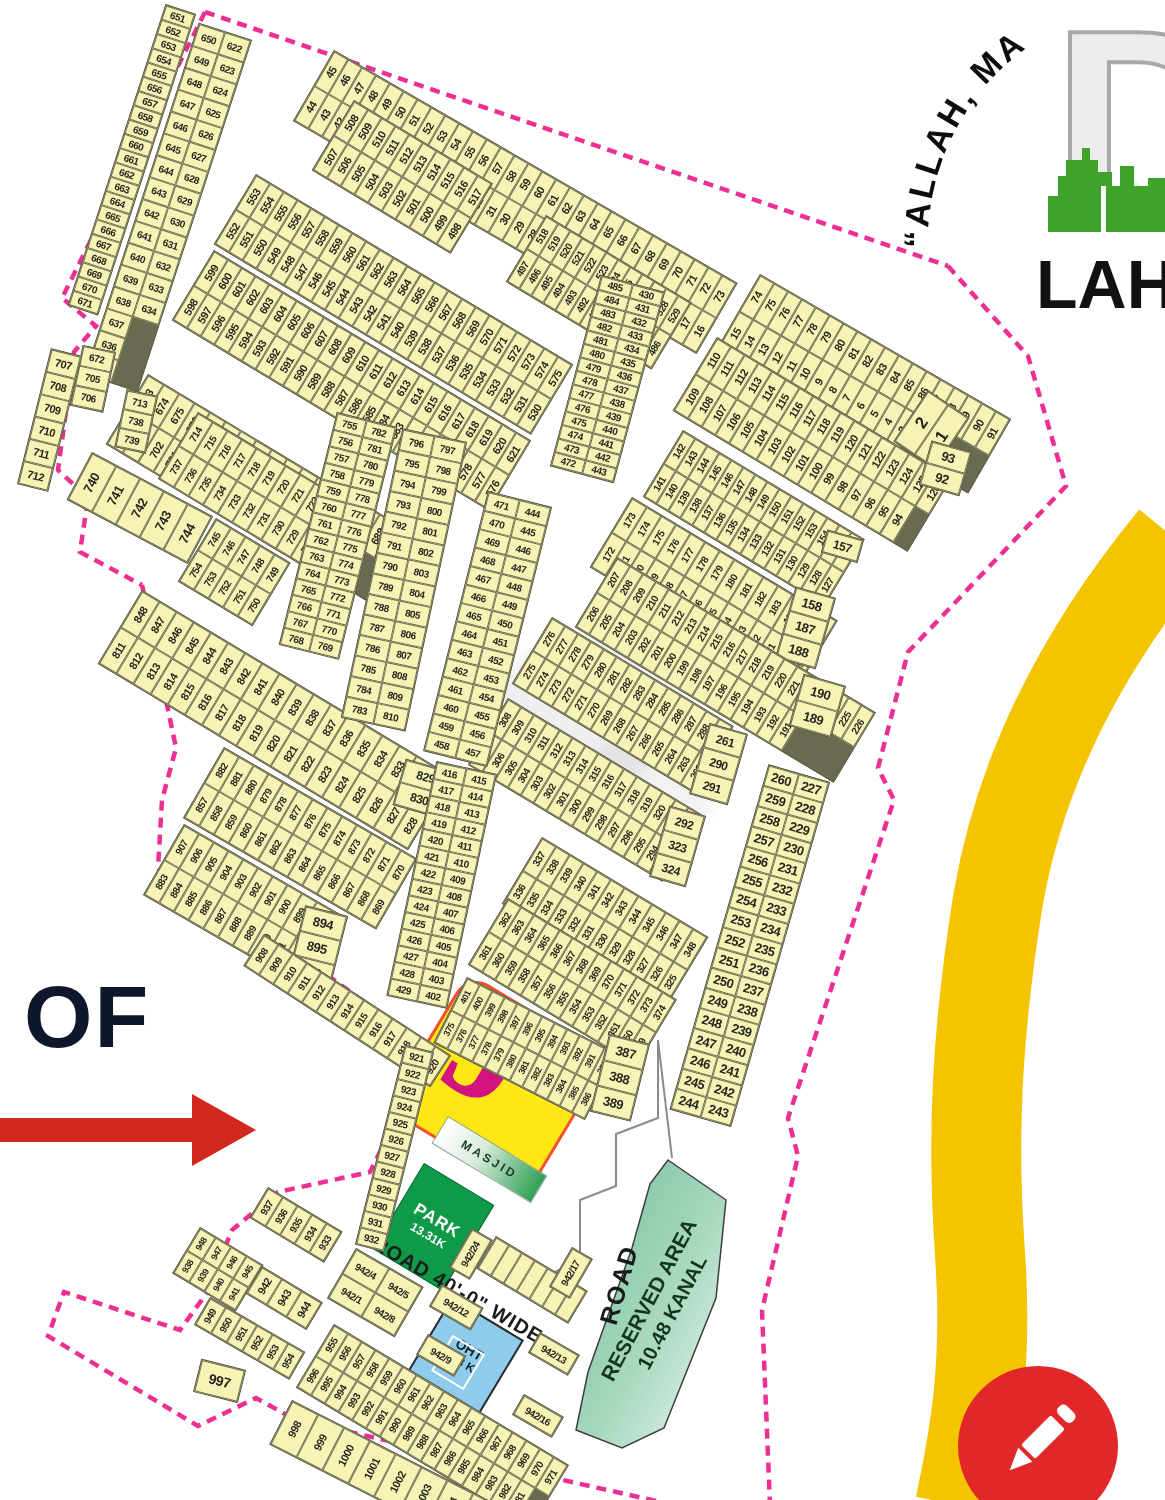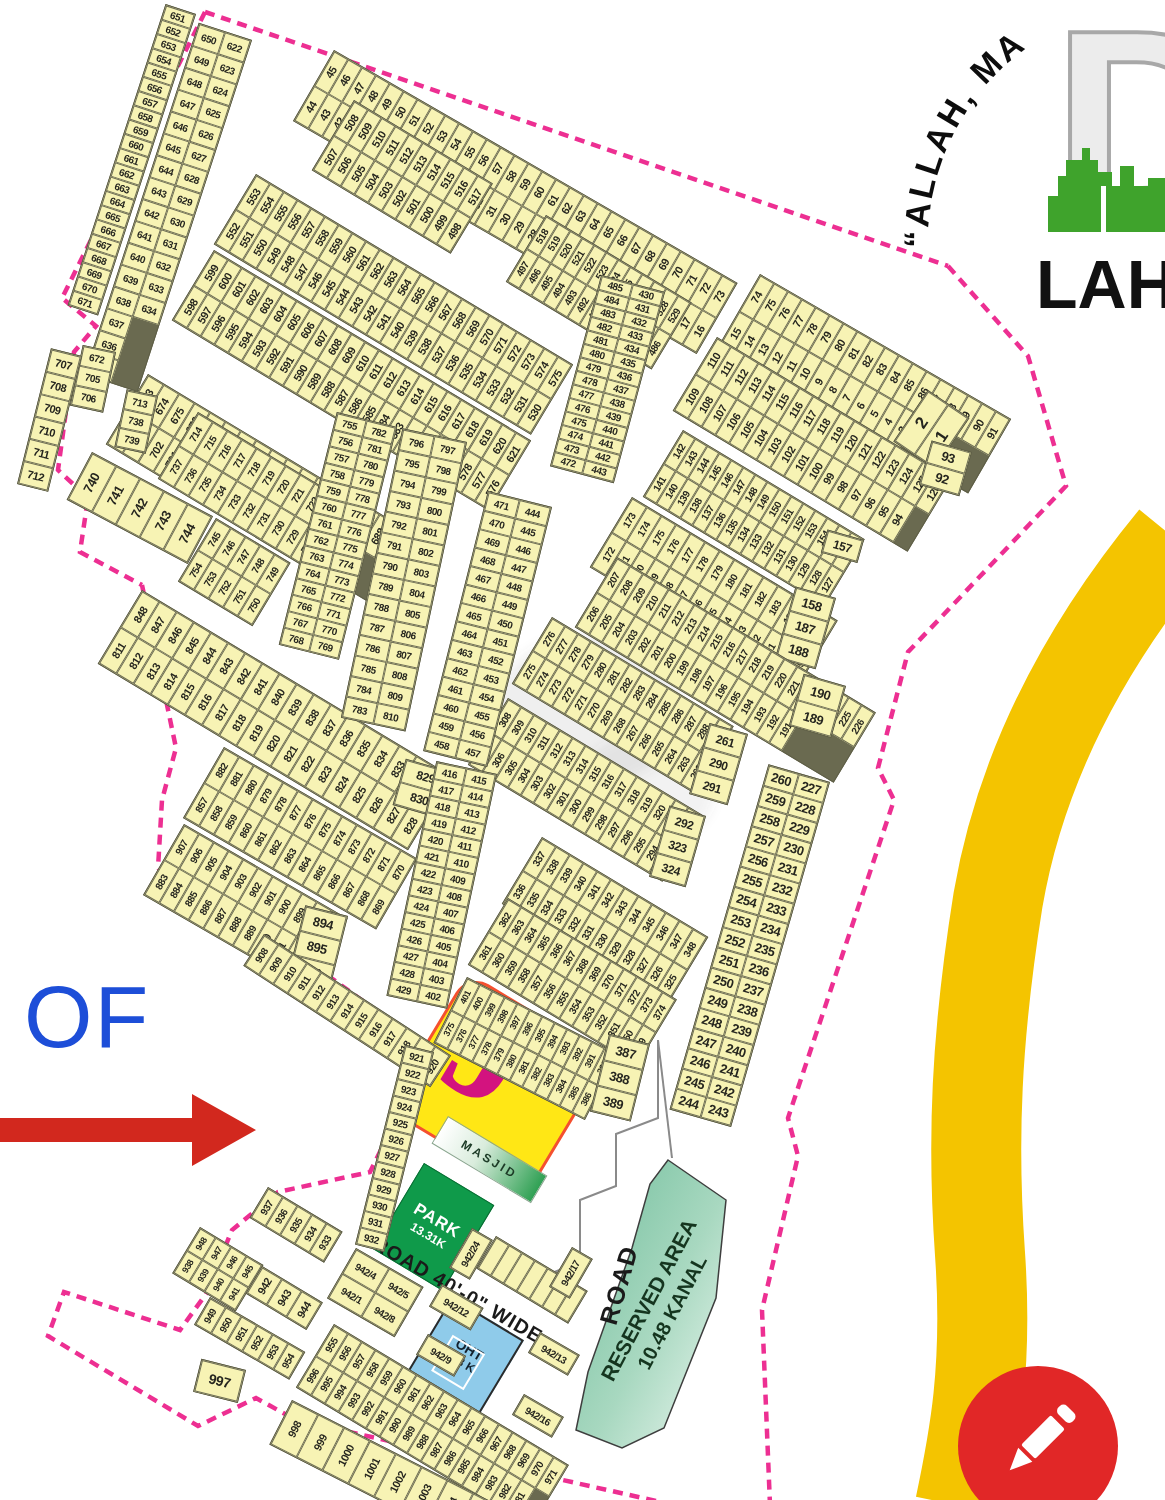--- a/index.html
+++ b/index.html
@@ -32,21 +32,21 @@
   .oht{left:452px;top:1297px;width:80px;height:82px;transform:rotate(31deg);
        background:#8FCBEA;border:2px solid #2b2b2b;display:flex;flex-direction:column;
        align-items:center;justify-content:center;color:#14222e;}
   .oht .inner{position:absolute;left:18px;top:30px;width:34px;height:38px;border:2px solid #ffffff;}
   .oht .l1{font-size:14px;font-weight:900;}
   .oht .l2{font-size:12px;font-weight:800;}
   .road40{left:380px;top:1232px;transform:rotate(30deg);font-size:20px;font-weight:900;
           color:#1a1a1a;letter-spacing:1px;white-space:nowrap;}
   .roadlbl{left:594px;top:1320px;transform:rotate(-74deg);font-size:25px;font-weight:900;
           color:#1a1a1a;letter-spacing:2px;}
-  .oflbl{left:24px;top:966px;font-size:88px;font-weight:400;color:#1d4ed8;letter-spacing:2px;z-index:2;position:absolute;}
+  .oflbl{left:24px;top:966px;font-size:88px;font-weight:700;color:#0f172a;letter-spacing:2px;z-index:2;position:absolute;}
 </style>
 </head>
 <body>
 
 <svg id="bgsvg" width="1165" height="1500" viewBox="0 0 1165 1500">
   <defs>
     <linearGradient id="tealGrad" x1="0" y1="0" x2="1" y2="1">
       <stop offset="0" stop-color="#6FBD9B"></stop>
         <stop offset="0.55" stop-color="#A8D8C0"></stop>
         <stop offset="1" stop-color="#EEf8f2"></stop>

